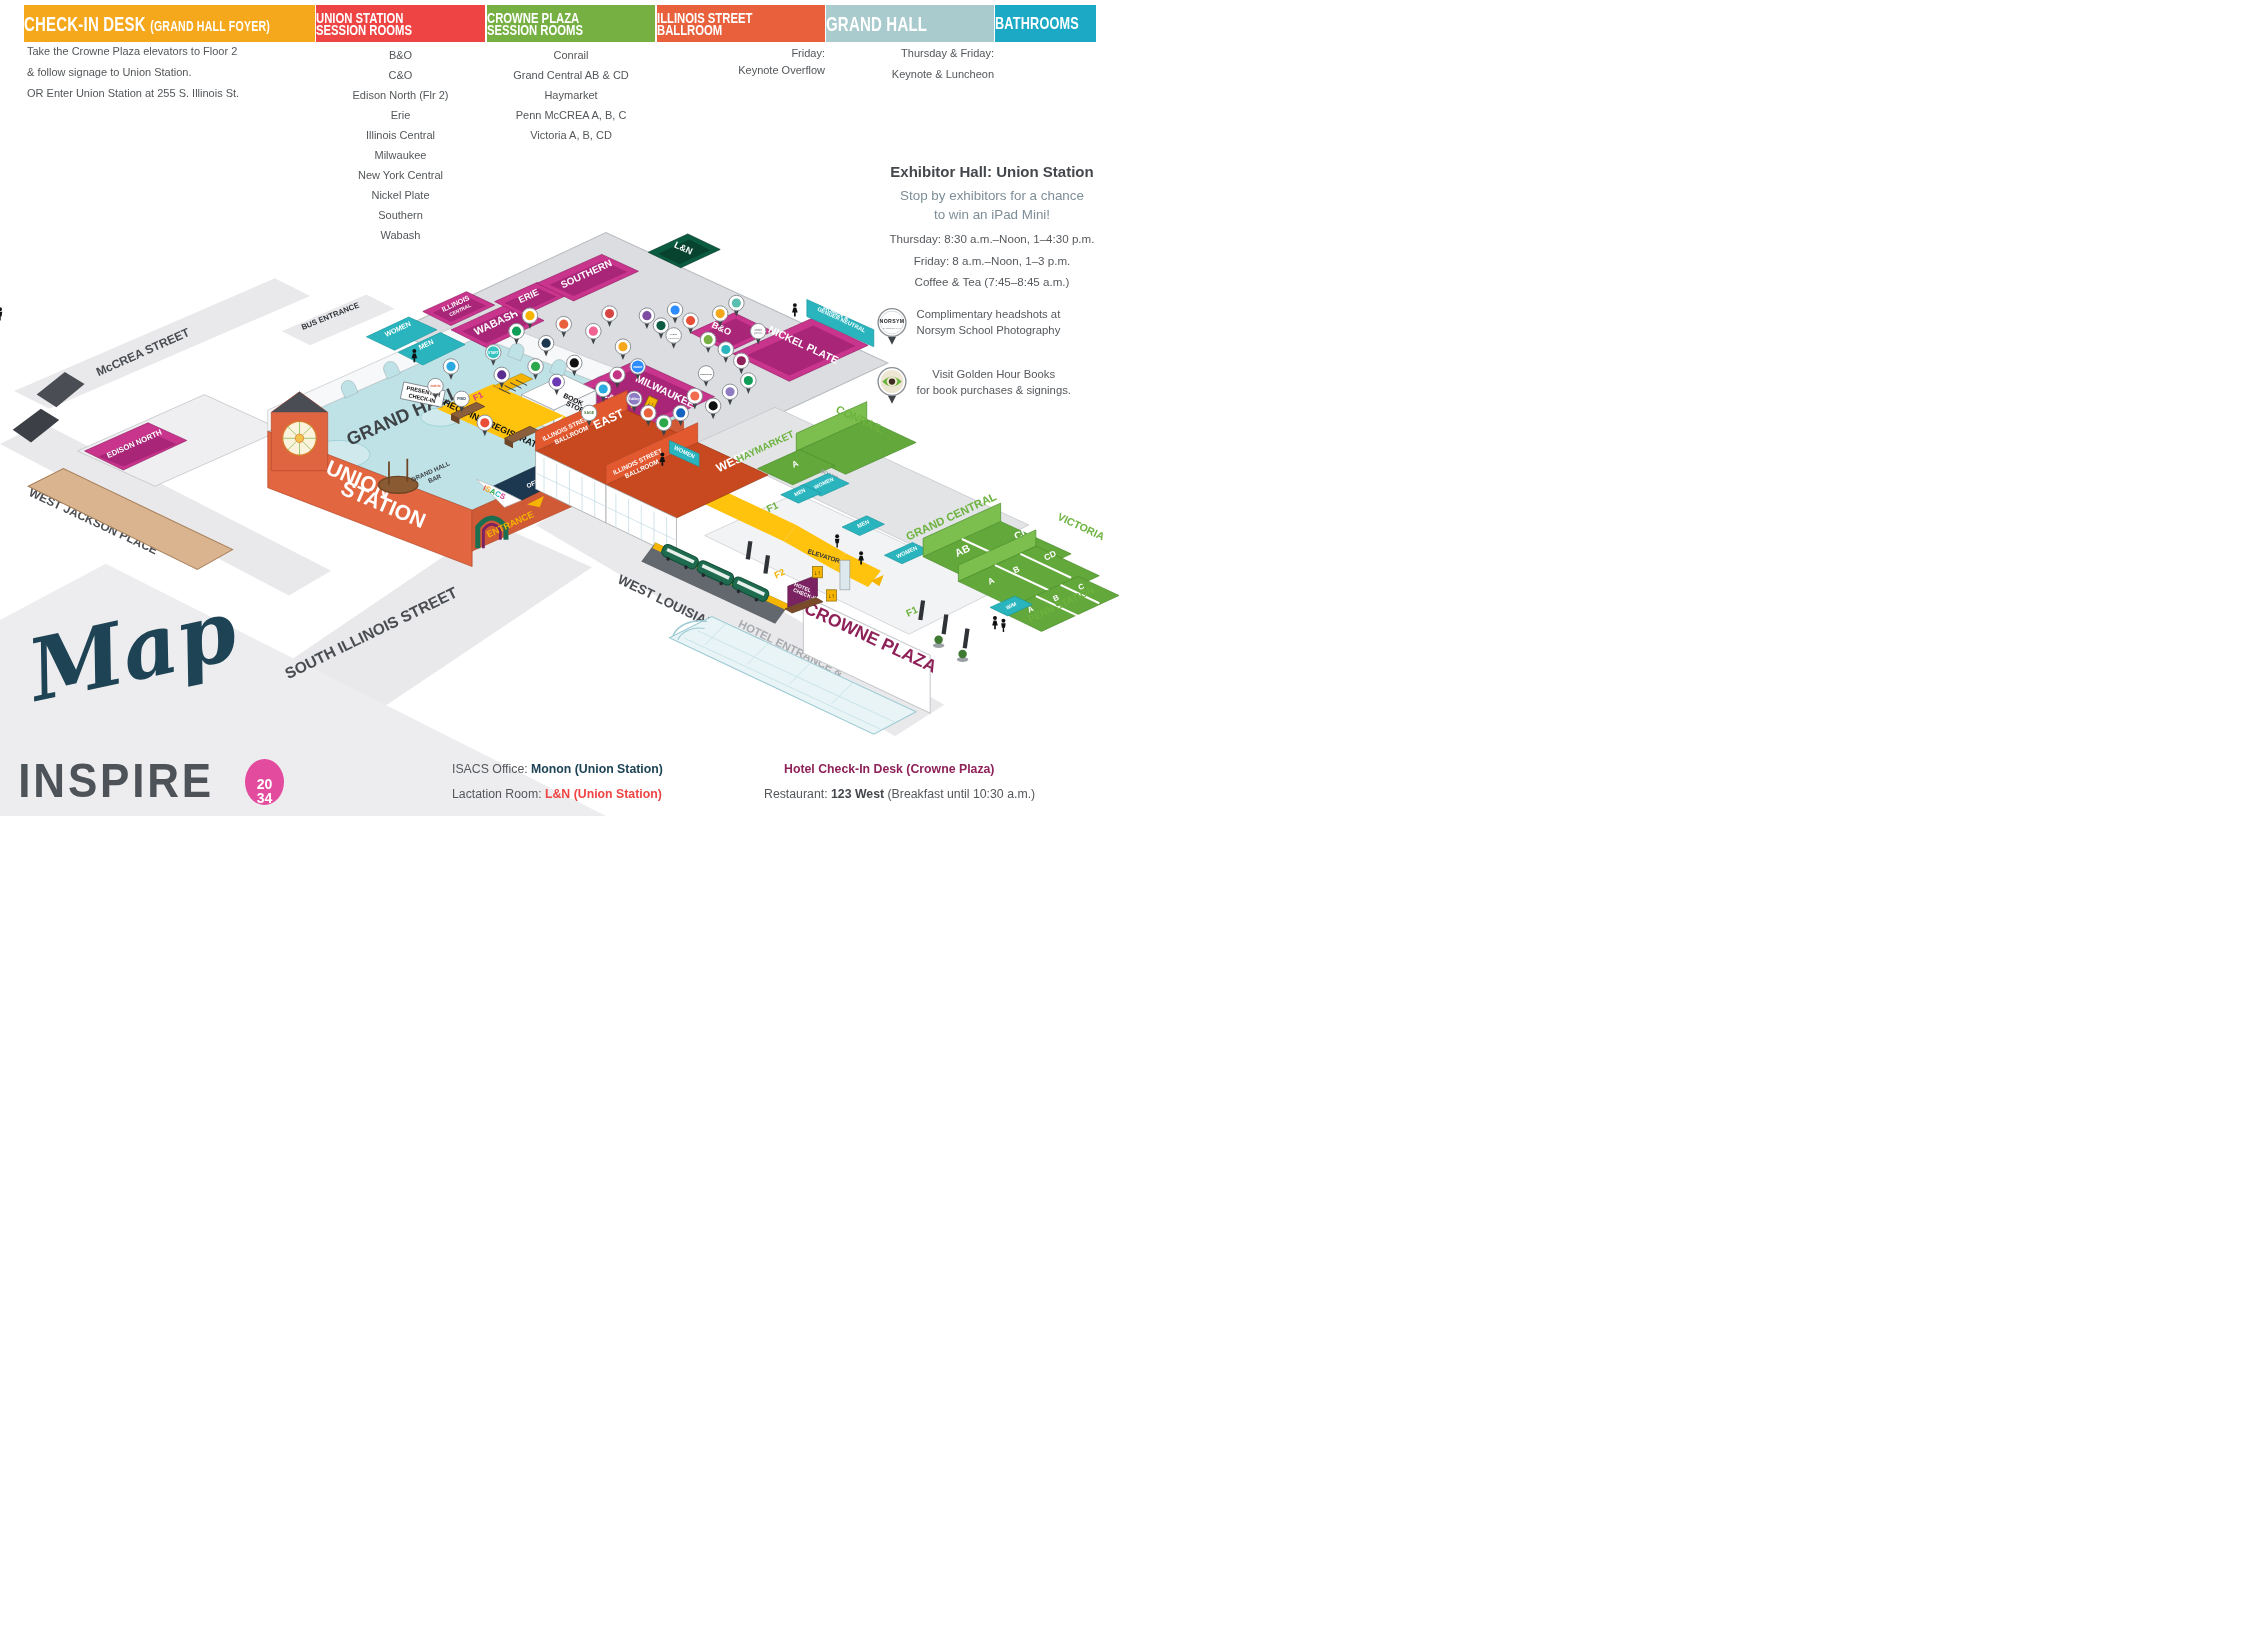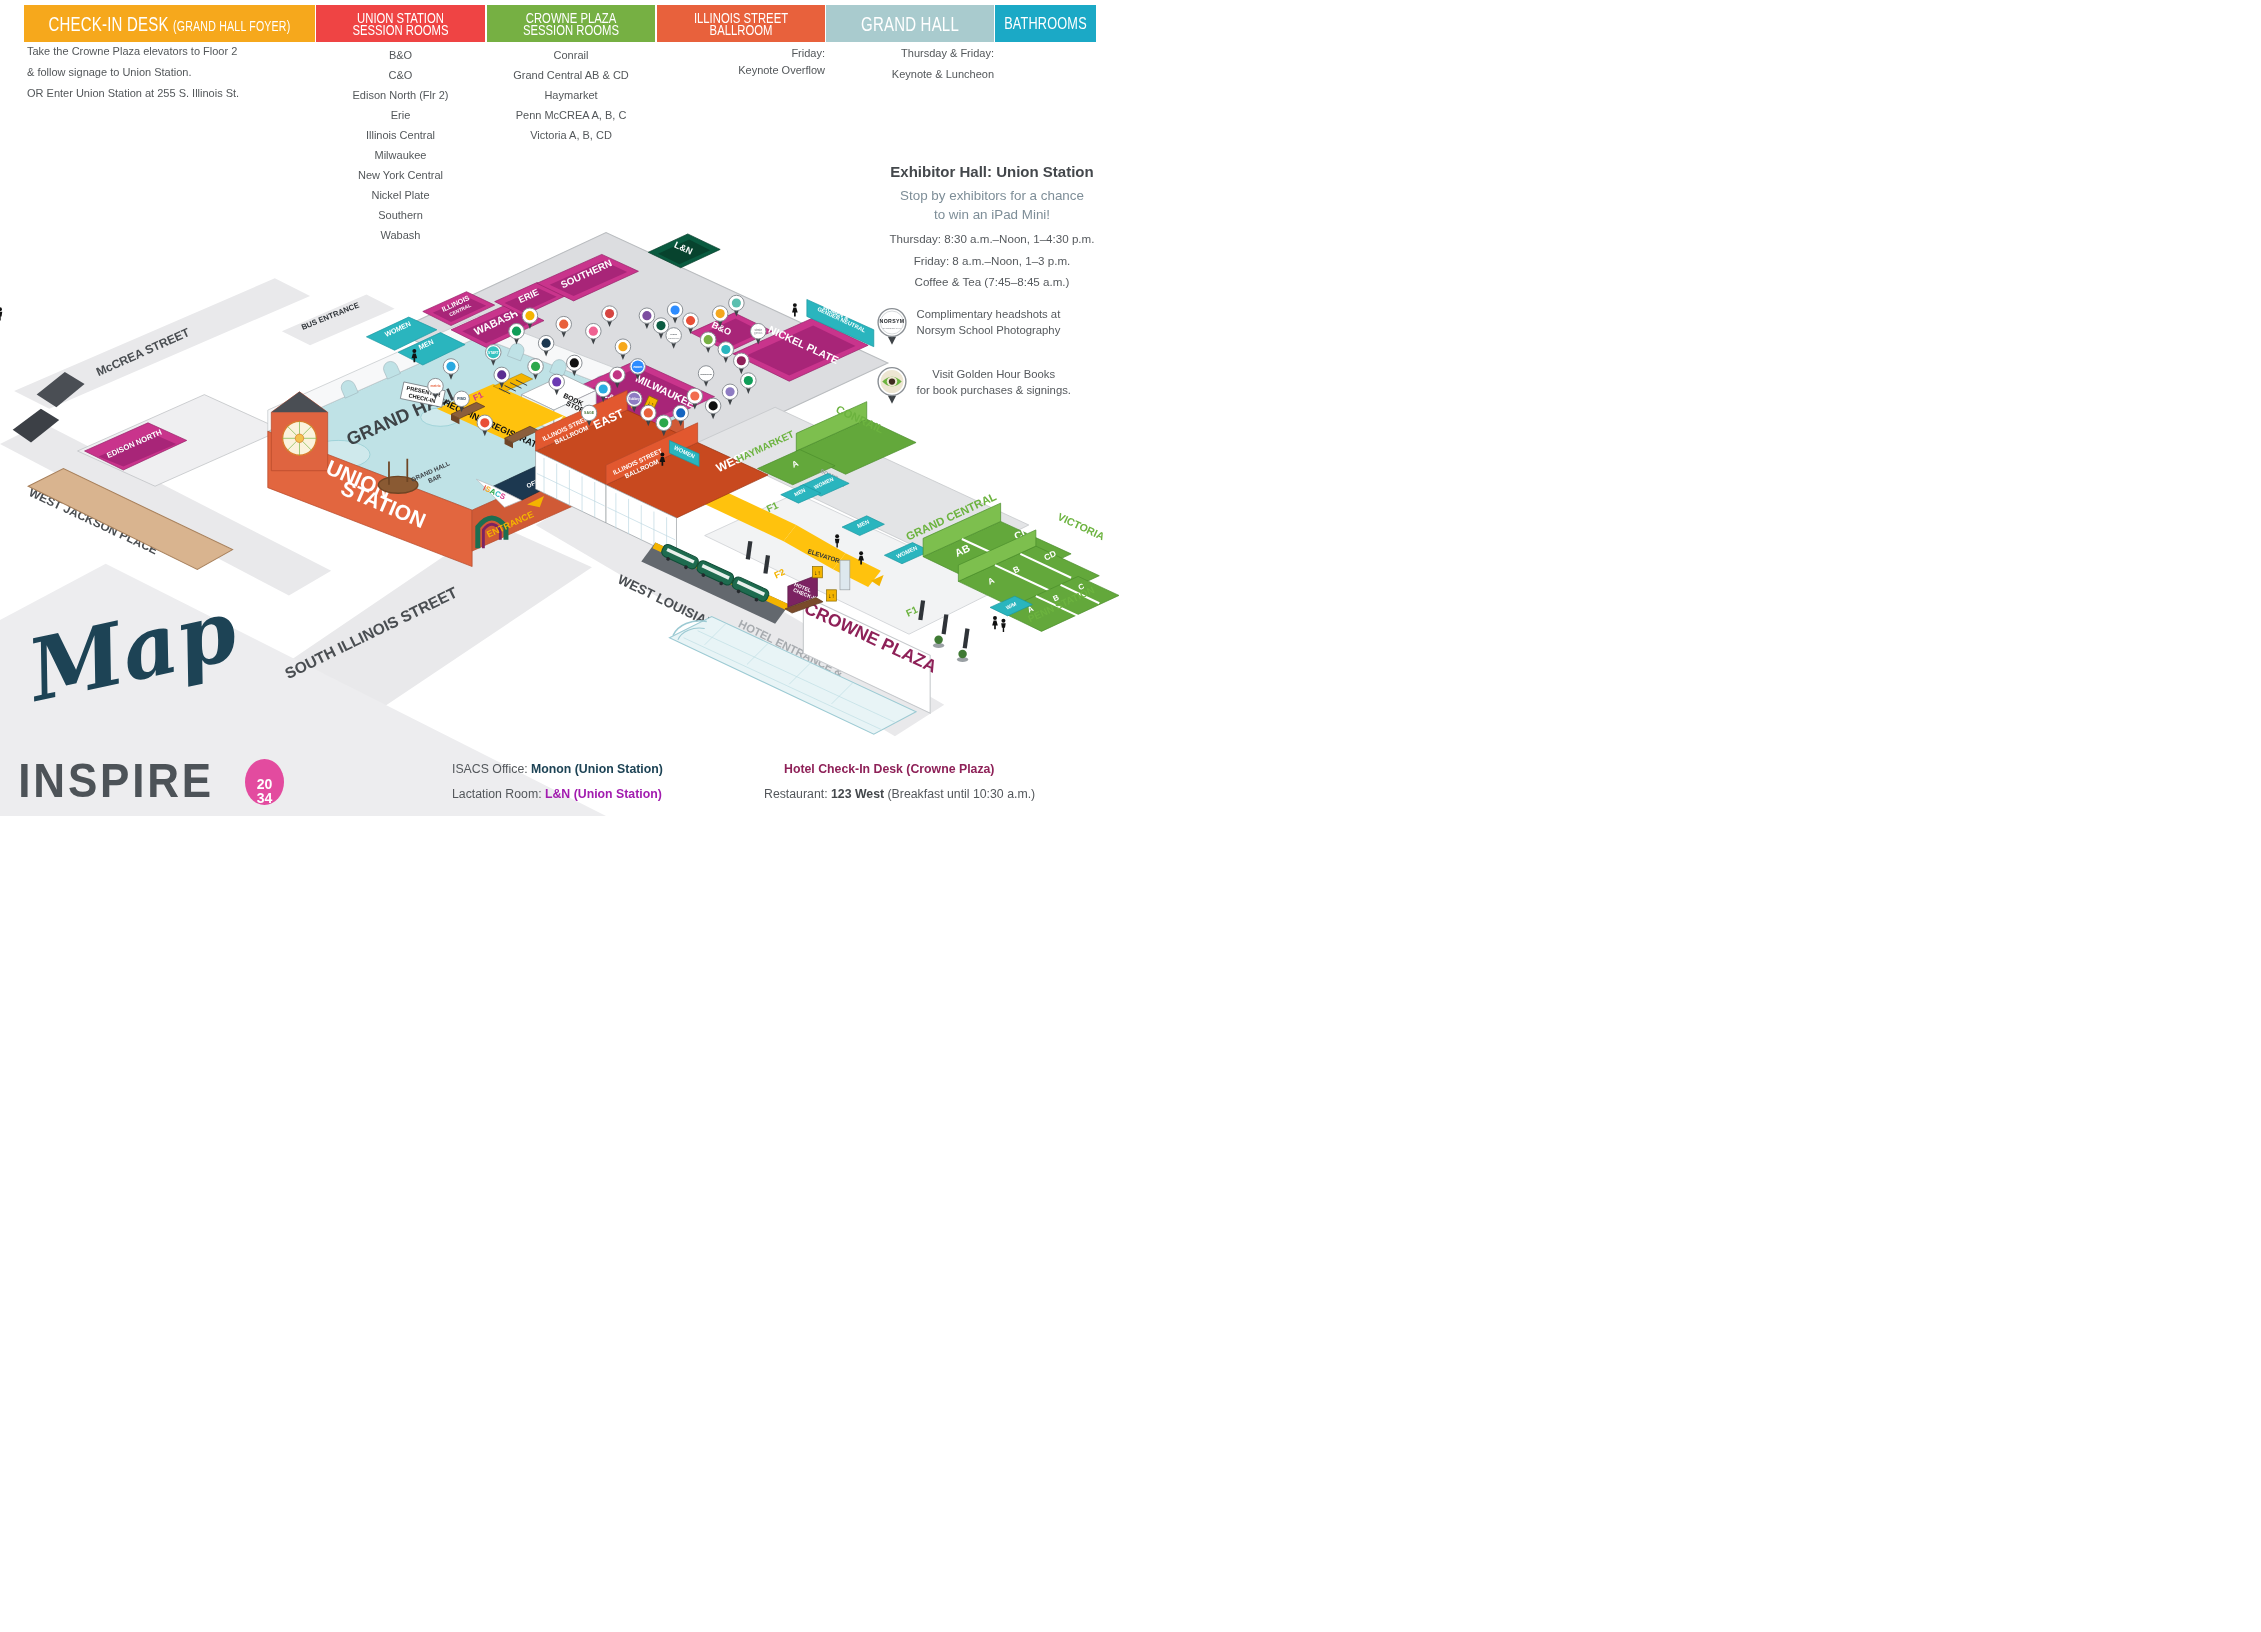--- a/index.html
+++ b/index.html
@@ -1,21 +1,21 @@
 <!DOCTYPE html>
 <html style="font-size:11.3px"><head>
 <meta charset="utf-8">
 <style>
   html,body{margin:0;padding:0;background:#fff;}
   .page{position:relative;width:1131px;height:816px;background:#fff;overflow:hidden;
         font-family:"Liberation Sans",sans-serif;color:#54585C;}
   svg{font-family:"Liberation Sans",sans-serif;}
   
-  .hdr{position:absolute;top:5px;height:37px;display:flex;flex-direction:column;align-items:center;
-       justify-content:center;color:#fff;font-weight:normal;z-index:3;text-align:center;}
+  .hdr{position:absolute;top:5px;height:37px;display:flex;flex-direction:column;align-items:flex-start;
+       justify-content:center;color:#fff;font-weight:bold;z-index:3;text-align:center;}
   .hdr .t1{font-size:15px;letter-spacing:0.2px;transform:scaleY(1.3);white-space:nowrap;}
   .hdr .t1 .sub{font-size:10.6px;}
   .hdr .t2{font-size:11.3px;line-height:12px;transform:scaleY(1.25);white-space:nowrap;}
   
   .colset{position:absolute;top:45px;left:0;width:100%;z-index:3;font-size:11px;color:#53575A;}
   .cbody{position:absolute;top:0;}
   .cbody.left div{margin-bottom:9.2px;}
   .roomlist div{text-align:center;line-height:20px;}
   .clines{text-align:right;line-height:17px;}
   
@@ -28,21 +28,21 @@
   
   .logoMap{position:absolute;left:28px;top:600px;z-index:3;font-family:"DejaVu Serif",serif;
            font-style:italic;font-weight:bold;font-size:85px;color:#1D4355;transform:rotate(-12deg);}
   .logoInspire{position:absolute;left:18.3px;top:755px;z-index:3;font-size:44px;font-weight:bold;
            letter-spacing:2.8px;color:#4D5358;transform:scaleY(1.1);}
   .logoBadge{position:absolute;left:245px;top:759px;z-index:3;width:39px;height:46px;border-radius:50%;
            background:#E34B9F;color:#fff;display:flex;flex-direction:column;align-items:center;
            justify-content:flex-end;font-weight:bold;font-size:14px;line-height:13.4px;}
   .foot{position:absolute;z-index:3;font-size:12.3px;color:#54585C;}
   .foot b{color:#44484C;}
-  .foot .navy{color:#1D4355;} .foot .green{color:#a21caf;} .foot .maroon{color:#8E2158;padding-left:20px;}
+  .foot .navy{color:#1D4355;} .foot .green{color:#ef4444;} .foot .maroon{color:#8E2158;padding-left:20px;}
 </style>
 </head>
 <body>
 
 <div class="page">
 
   <svg class="map" viewBox="0 0 1605 1158" width="1131" height="816" style="position:absolute;left:0;top:0;z-index:1;">
     <defs>
       <g id="person">
           <circle cx="0" cy="-7" r="2.8"></circle>

